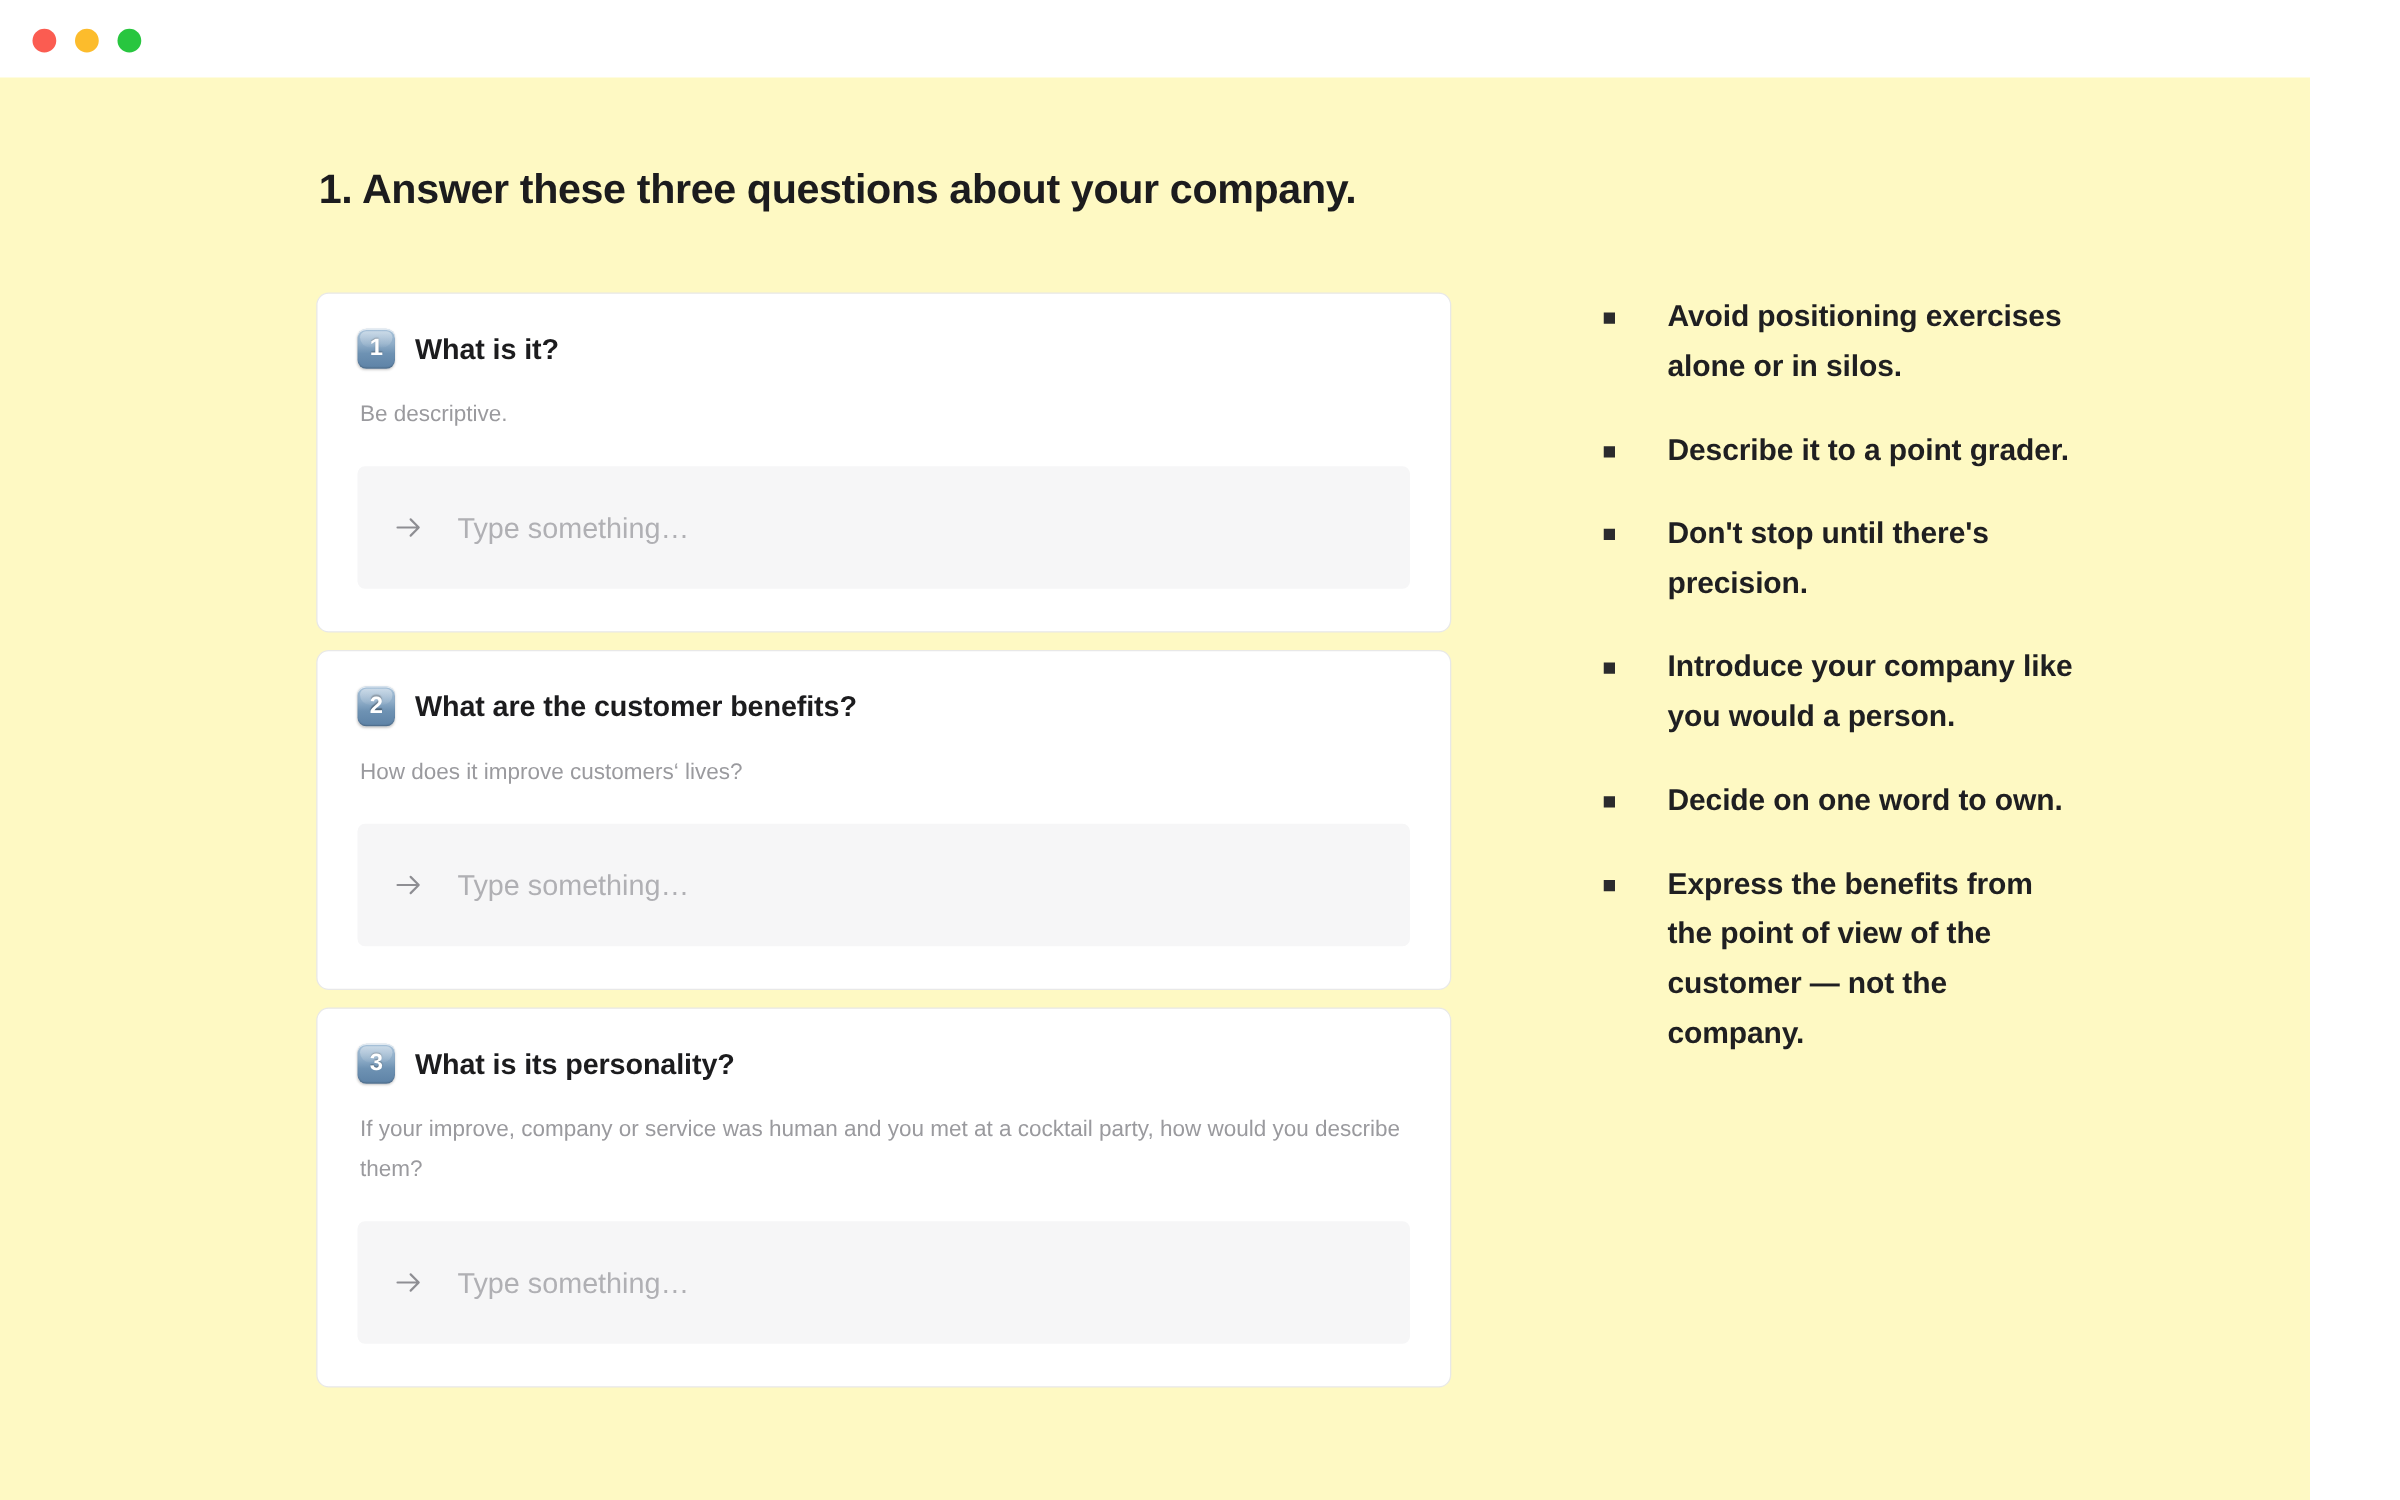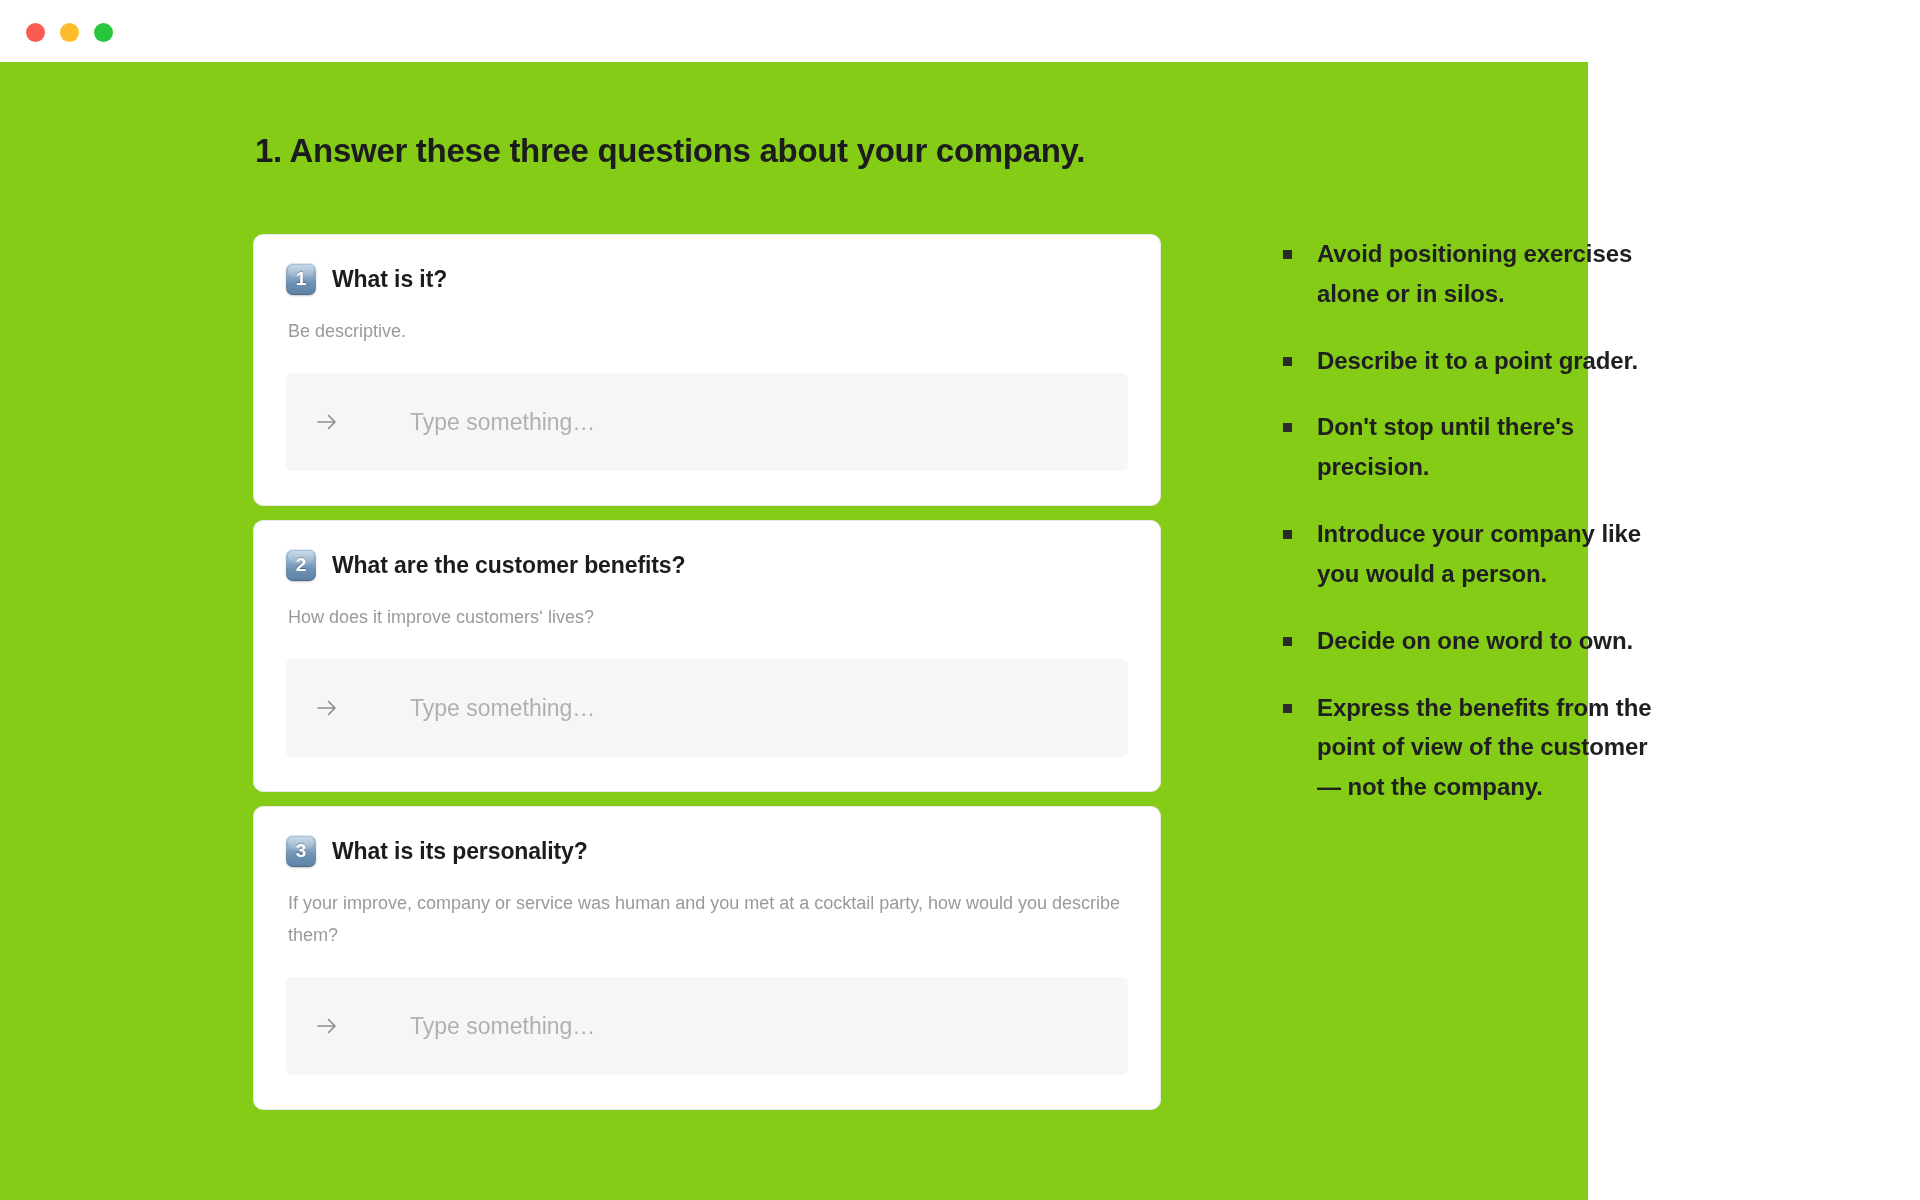--- a/index.html
+++ b/index.html
@@ -39,23 +39,23 @@
   }
   .tl-close  { background: #FB5C51; }
   .tl-min    { background: #FCBC2C; }
   .tl-max    { background: #28C63F; }
 
   
   .page {
     position: absolute;
     top: 62px;
     left: 0;
-    width: 1588px;
+    width: 1848px;
     height: 1138px;
-    background: #84cc16;
+    background: #fef9c3;
   }
 
   .heading {
     position: absolute;
     top: 70px;
     left: 255px;
     font-size: 33px;
     font-weight: 700;
     color: #1c1c1e;
     letter-spacing: -0.3px;
@@ -129,21 +129,20 @@
   }
 
   .qinput {
     background: #f6f6f7;
     border-radius: 6px;
     height: 98px;
     display: flex;
     align-items: center;
     padding-left: 28px;
     box-sizing: border-box;
-    gap: 44px;
   }
   .arrow-icon {
     width: 26px;
     height: 26px;
     flex: 0 0 auto;
     margin-right: 26px;
     color: #8e8e93;
     display: block;
   }
   .arrow-icon svg { display: block; }
@@ -157,20 +156,21 @@
   .tips-col {
     position: absolute;
     top: 172px;
     left: 1283px;
     width: 380px;
   }
   .tip {
     display: flex;
     align-items: flex-start;
     margin-bottom: 27px;
+    gap: 17px;
   }
   .tip-bullet {
     flex: 0 0 auto;
     width: 9px;
     height: 9px;
     background: #2b2b2d;
     margin-top: 16px;
     margin-right: 25px;
     display: block;
   }

